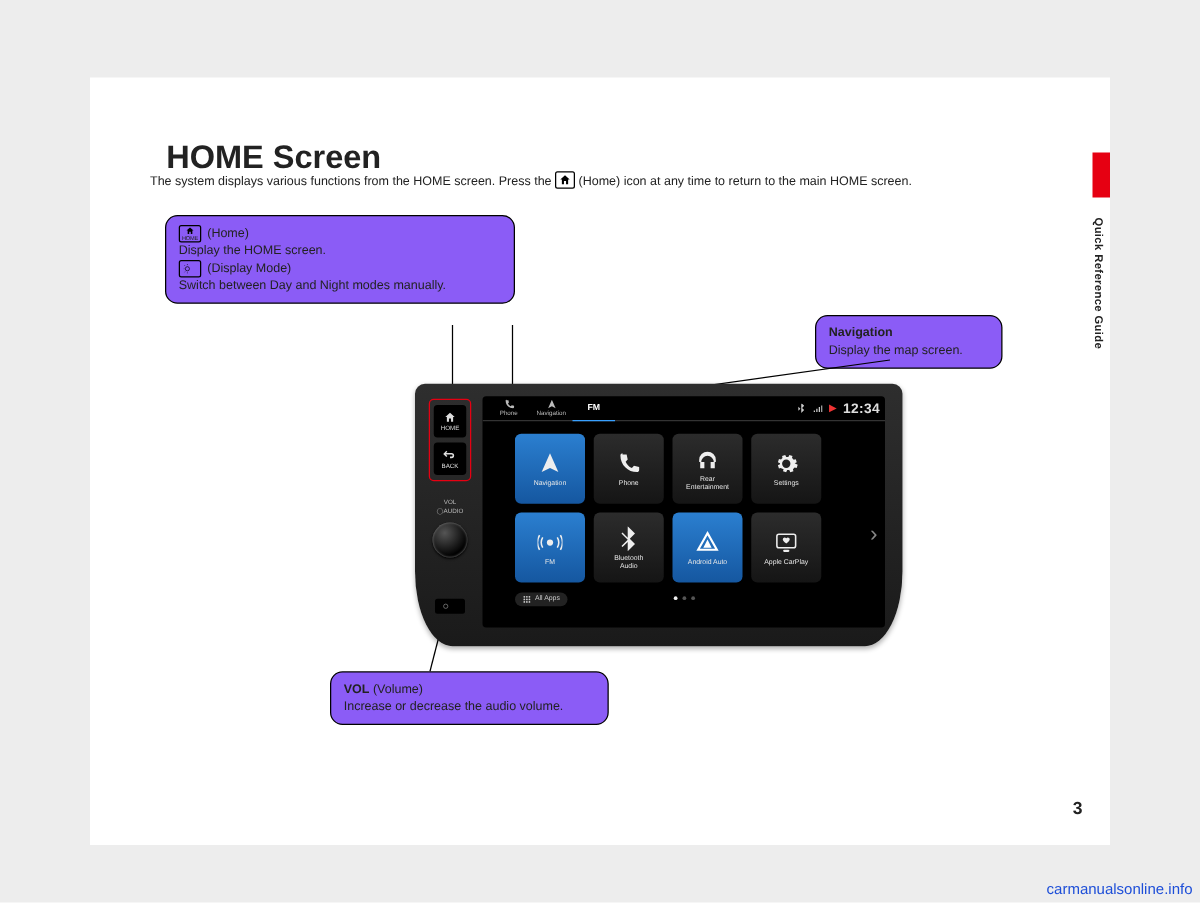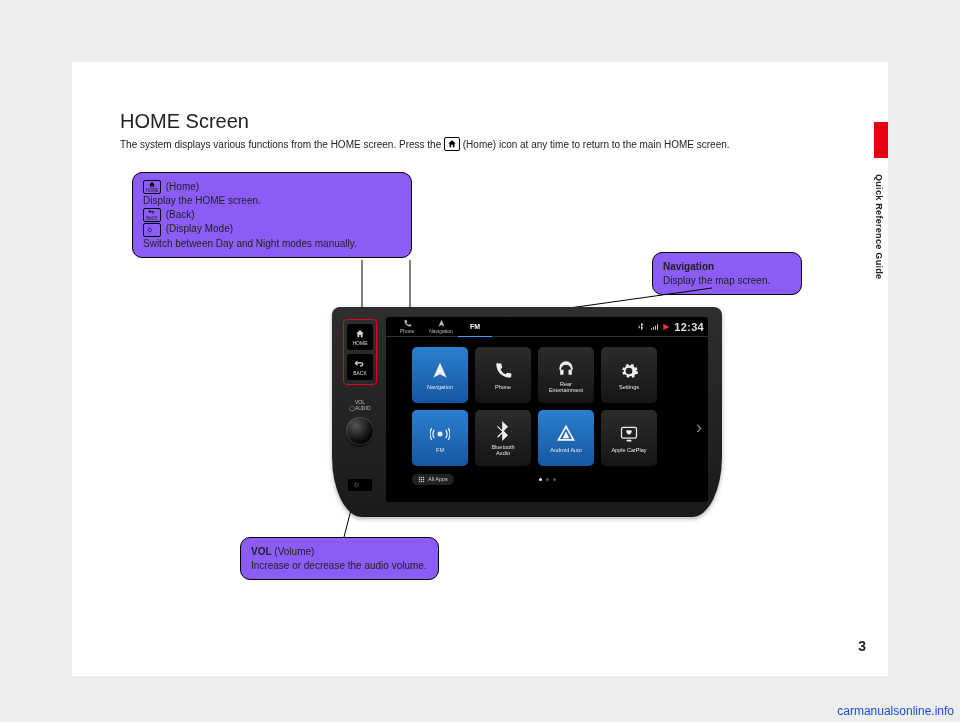--- a/index.html
+++ b/index.html
@@ -38,23 +38,23 @@
   }
   .page-num {
     position: absolute;
     right: 22px;
     bottom: 22px;
     font-size: 14px;
     font-weight: bold;
   }
   h1 {
     position: absolute;
-    left: 48px; top: 48px;
-    font-size: 20px;
-    font-weight: normal;
+    left: 61px; top: 48px;
+    font-size: 26px;
+    font-weight: bold;
   }
   .subhead {
     position: absolute;
     left: 48px; top: 76px;
     font-size: 10px;
   }
   .subhead .home-chip {
     display: inline-flex;
     align-items: center;
     justify-content: center;
@@ -89,21 +89,21 @@
     vertical-align: middle;
     font-size: 6px;
     line-height: 1;
     flex-direction: column;
   }
   .callout .chip svg { width: 10px; height: 8px; }
   .callout .chip small { font-size: 4.5px; letter-spacing: -0.2px; }
 
   .co-buttons { left: 60px; top: 110px; width: 280px; }
   .co-nav     { left: 580px; top: 190px; width: 150px; }
-  .co-vol     { left: 168px; top: 475px; width: 199px; }
+  .co-vol     { left: 192px; top: 475px; width: 223px; }
 
   
   svg.leaders {
     position: absolute;
     left: 0; top: 0;
     width: 816px; height: 614px;
     pointer-events: none;
   }
 
   
@@ -265,28 +265,20 @@
   <div class="callout co-buttons">
     <div>
       <span class="chip">
           <svg viewBox="0 0 24 24">
             <path d="M12 3l9 8h-3v9h-4v-6h-4v6H6v-9H3z"></path>
           </svg>
           <small>HOME</small>
         </span><span> (Home)</span>
     </div>
     <div>Display the HOME screen.</div>
-    <div>
-      <span class="chip">
-          <svg viewBox="0 0 24 24">
-            <path d="M4 7h12a5 5 0 010 10h-4v-3h4a2 2 0 000-4H4l3 3-2 2-6-6 6-6 2 2z" transform="scale(.8) translate(2 1)"></path>
-          </svg>
-          <small>BACK</small>
-        </span><span> (Back)</span>
-    </div>
     <div>
       <span class="chip">
           <svg viewBox="0 0 24 18">
             <circle cx="7" cy="9" r="4" fill="none" stroke="#000" stroke-width="1.3"></circle>
             <path d="M7 2v-2M7 18v-2M1 9h-2M2.5 3.5l-1.3-1.3M2.5 14.5l-1.3 1.3" stroke="#000" stroke-width="1.2"></path>
             <path d="M16 4a5 5 0 100 10 4 4 0 010-10z"></path>
           </svg>
         </span><span> (Display Mode)</span>
     </div>
     <div>Switch between Day and Night modes manually.</div>

